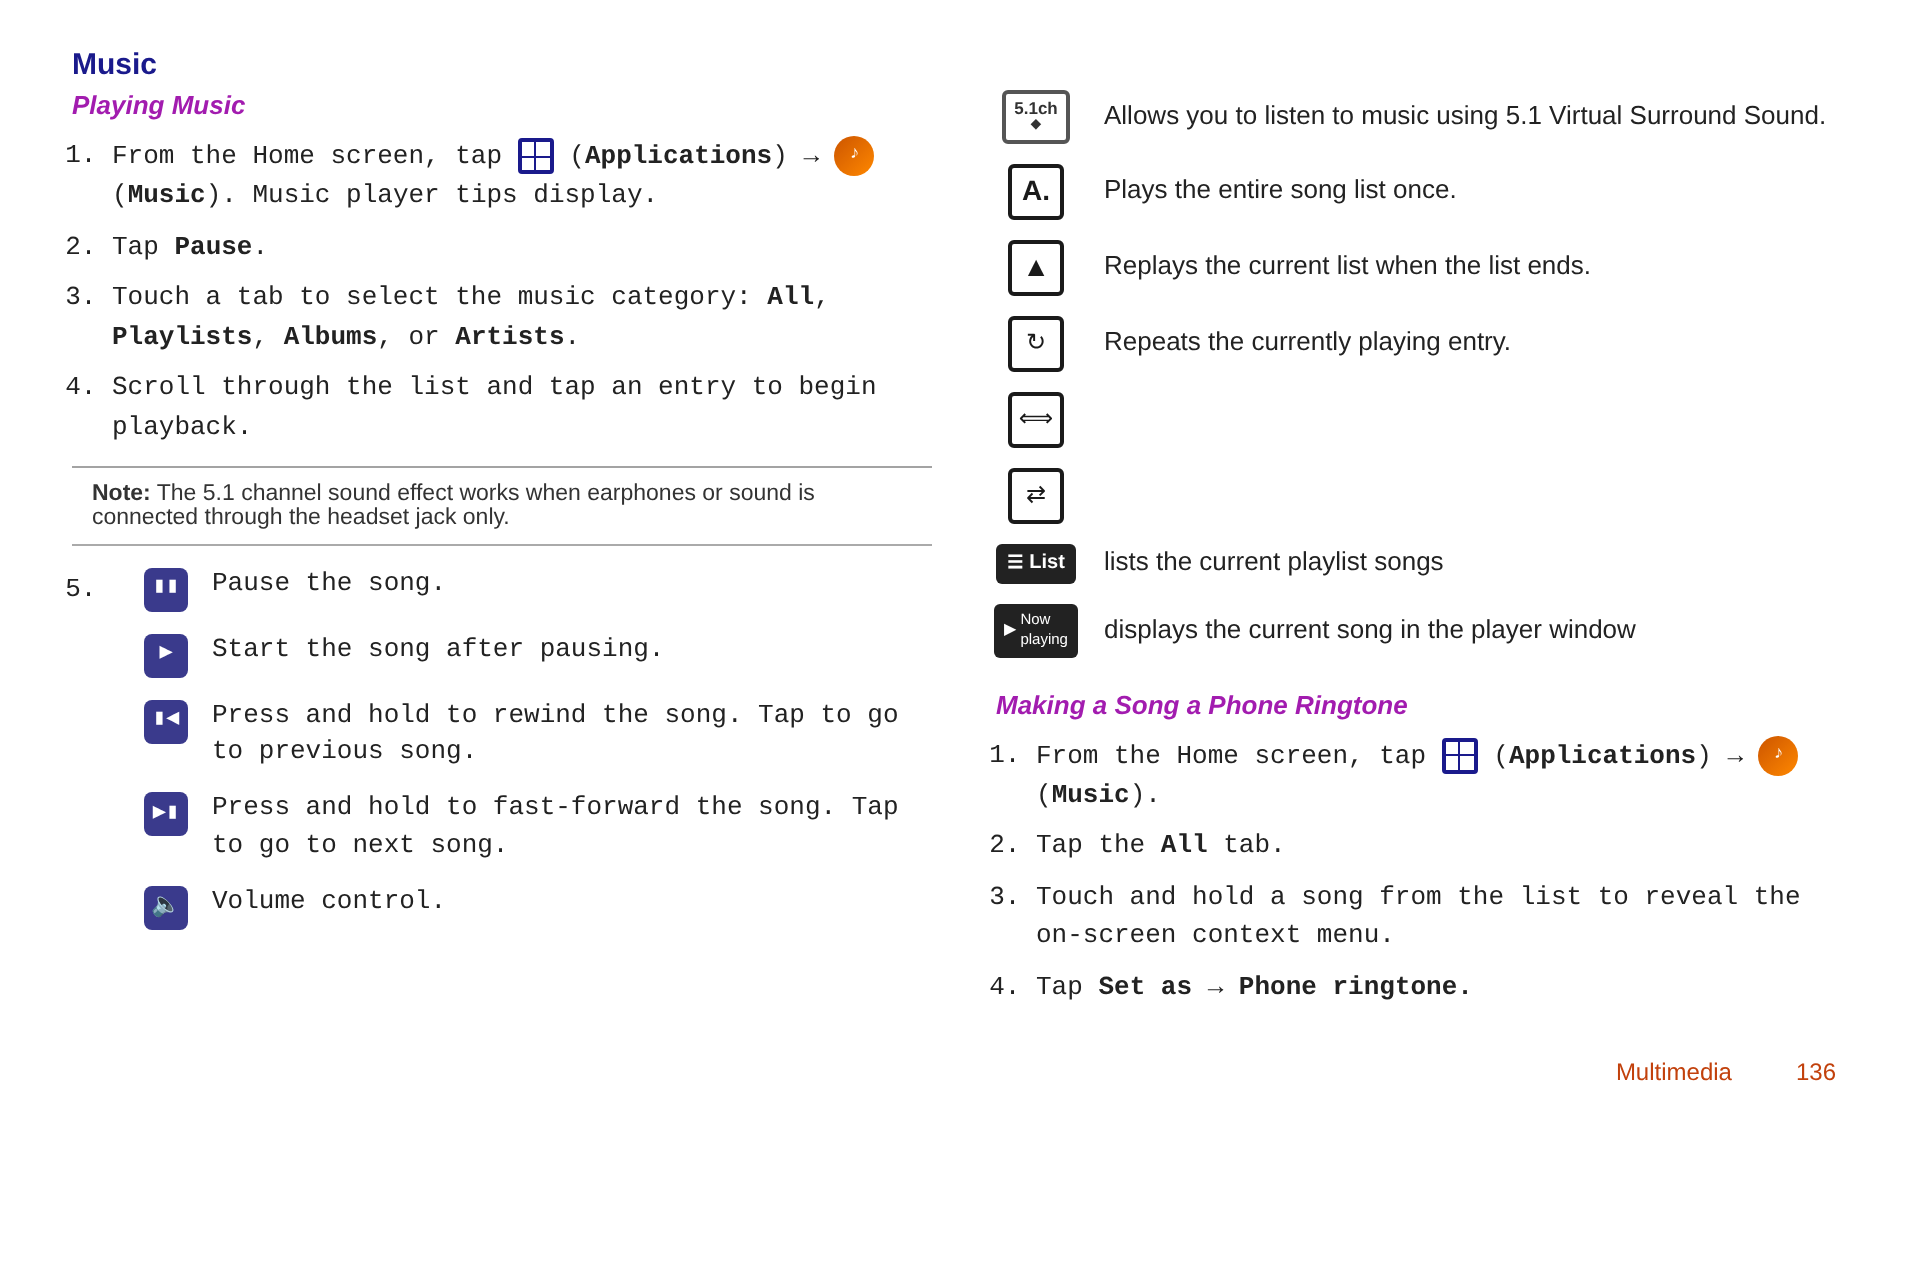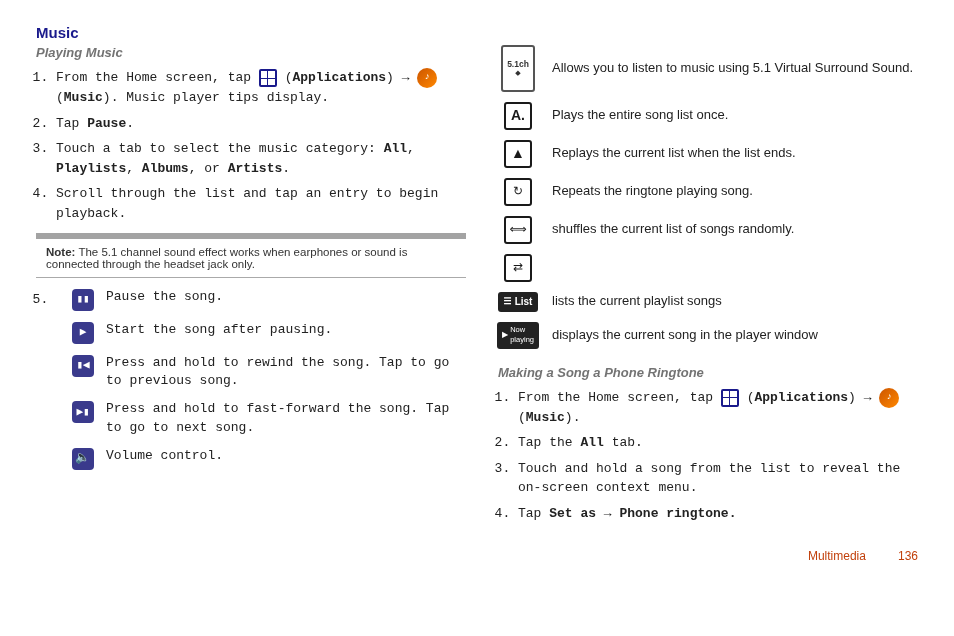--- a/index.html
+++ b/index.html
@@ -27,34 +27,34 @@
     .section-title {
       font-size: 15px;
       font-weight: bold;
       color: #1a1a8c;
       margin-bottom: 4px;
     }
     .subsection-title {
       font-size: 13px;
       font-weight: bold;
       font-style: italic;
-      color: #737373;
+      color: #a21caf;
       margin-bottom: 8px;
     }
     ol {
       padding-left: 20px;
       margin-bottom: 8px;
       font-family: Liberation Mono, monospace;
     }
     ol li {
       margin-bottom: 6px;
       line-height: 1.5;
     }
     .note-box {
-      border-top: 6px solid #a3a3a3;
+      border-top: 1px solid #a3a3a3;
       border-bottom: 1px solid #aaa;
       padding: 7px 10px;
       margin: 10px 0;
       font-size: 11.5px;
       color: #333;
     }
     .note-box span.note-label {
       font-weight: bold;
     }
     .icon-btn {
@@ -268,21 +268,21 @@
             </li>
           </ul>
         </li>
       </ol>
     </div>
 
     <div class="col-right">
       <ul class="right-icons-list">
         <li>
           <span class="right-icon">
-            <span style="display:inline-flex;flex-direction:column;align-items:center;border:2px solid #555;border-radius:3px;padding:12px 4px;font-size:8.5px;font-weight:bold;color:#333;line-height:1.2;">
+            <span style="display:inline-flex;flex-direction:column;align-items:center;border:2px solid #555;border-radius:3px;padding:2px 4px;font-size:8.5px;font-weight:bold;color:#333;line-height:1.2;">
               5.1ch<br><span style="font-size:7px;font-weight:normal;">◆</span>
             </span>
           </span>
           <span>Allows you to listen to music using 5.1 Virtual Surround Sound.</span>
         </li>
         <li>
           <span class="right-icon">
             <span class="icon-a-box">A.</span>
           </span>
           <span>Plays the entire song list once.</span>
@@ -290,27 +290,26 @@
         <li>
           <span class="right-icon">
             <span class="icon-repeat-box" style="font-size:14px;">▲</span>
           </span>
           <span>Replays the current list when the list ends.</span>
         </li>
         <li>
           <span class="right-icon">
             <span class="icon-repeat-box" style="font-size:12px;">↻</span>
           </span>
-          <span>Repeats the ringtone playing song.</span>
+          <span>Repeats the currently playing entry.</span>
         </li>
         <li>
           <span class="right-icon">
             <span class="icon-repeat-box" style="font-size:12px; border-color:#1a1a1a;">⟺</span>
           </span>
-          <span>shuffles the current list of songs randomly.</span>
         </li>
         <li>
           <span class="right-icon">
             <span class="icon-repeat-box" style="font-size:12px; border-color:#1a1a1a;">⇄</span>
           </span>
         </li>
         <li>
           <span class="right-icon">
             <span class="icon-list-box">
               <span style="font-size:9px;">☰</span>

